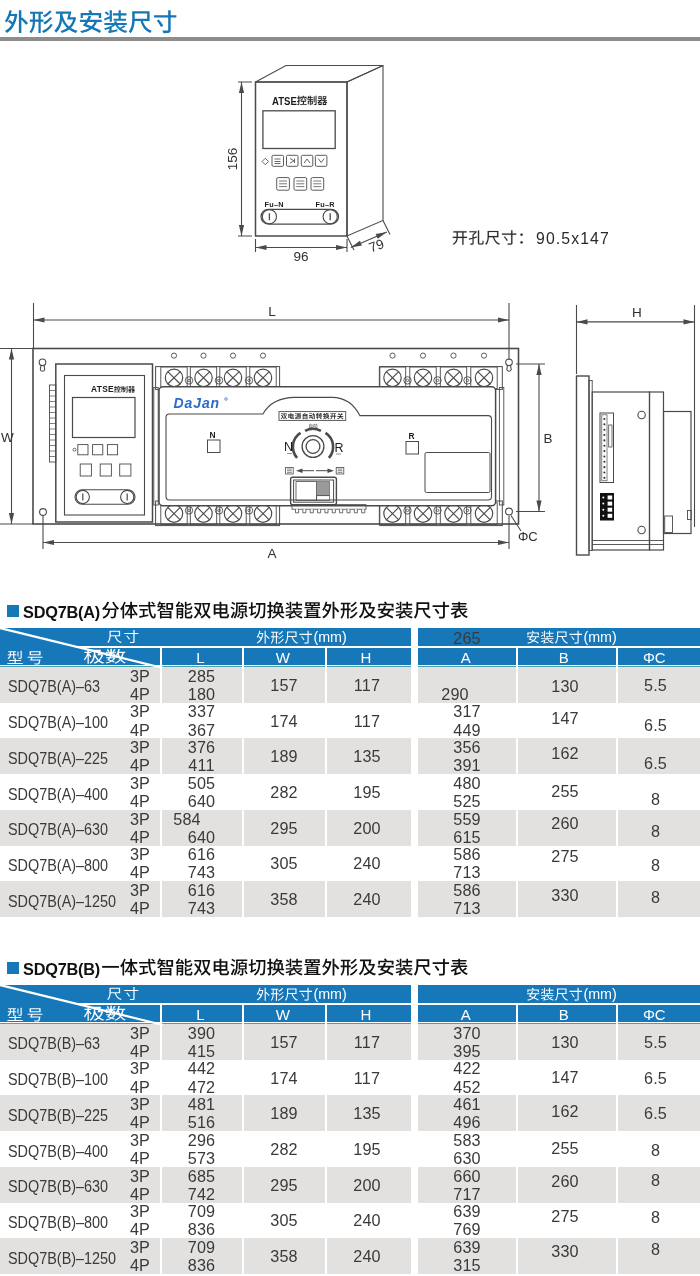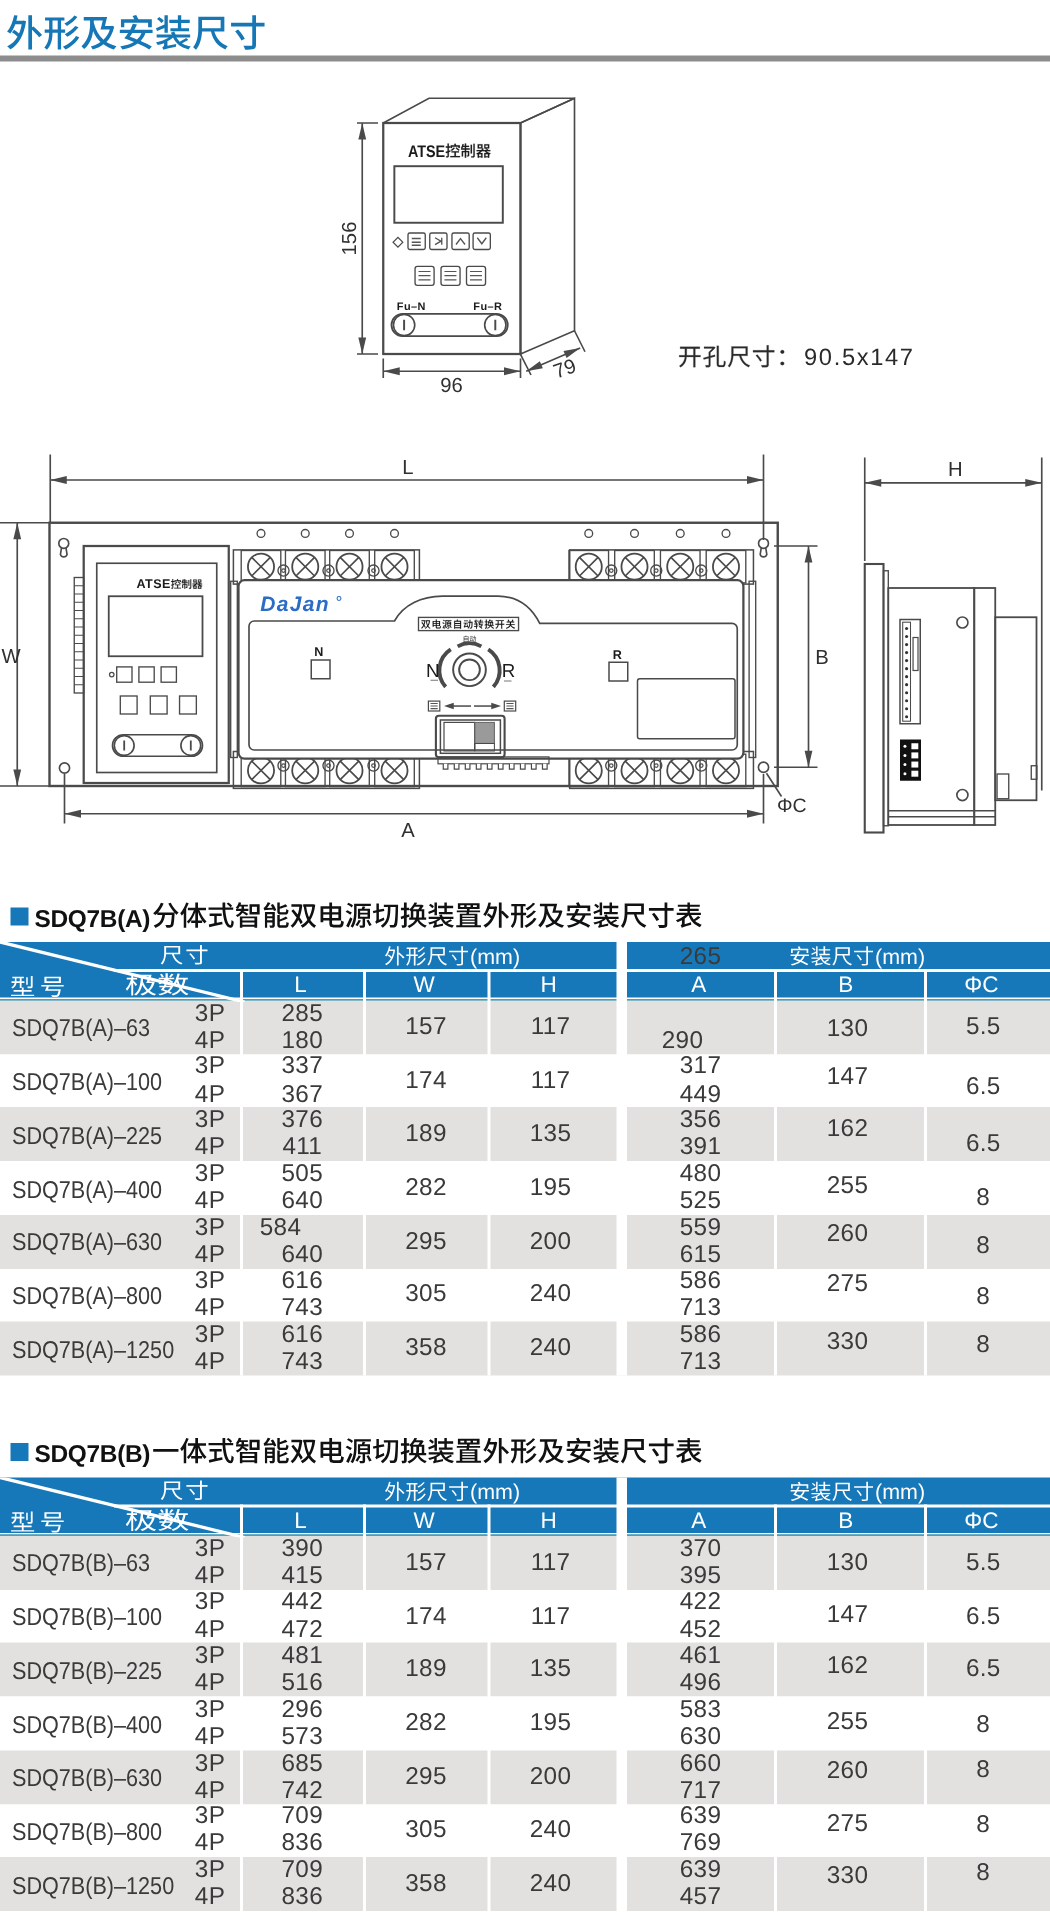--- a/index.html
+++ b/index.html
@@ -680,15 +680,15 @@
     <div class="num" style="left:565px;top:1216.4px">275</div>
     <div class="num" style="left:655.5px;top:1217.4px">8</div>
     <div class="mod" style="left:8px;top:1257.7px">SDQ7B(B)–1250</div>
     <div class="num" style="left:140px;top:1246.9px">3P</div>
     <div class="num" style="left:140px;top:1265.1px">4P</div>
     <div class="num" style="left:201.5px;top:1246.9px">709</div>
     <div class="num" style="left:201.5px;top:1265.1px">836</div>
     <div class="num" style="left:284px;top:1256.1px">358</div>
     <div class="num" style="left:367px;top:1256.1px">240</div>
     <div class="num" style="left:467px;top:1246.9px">639</div>
-    <div class="num" style="left:467px;top:1265.1px">457</div>
+    <div class="num" style="left:467px;top:1265.1px">315</div>
     <div class="num" style="left:565px;top:1251.1px">330</div>
     <div class="num" style="left:655.5px;top:1249.3px">8</div>
   </div>
 </body></html>

